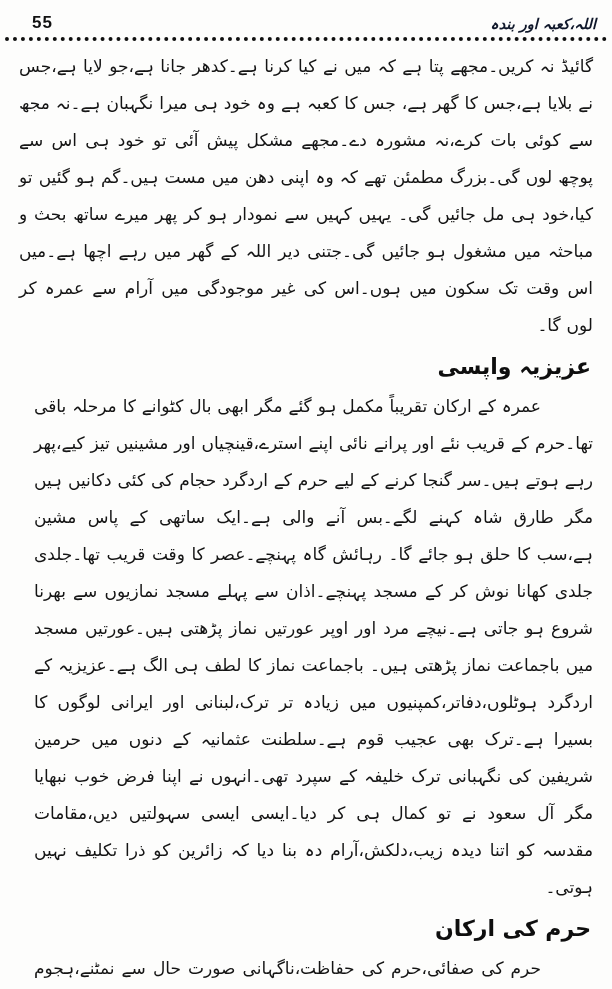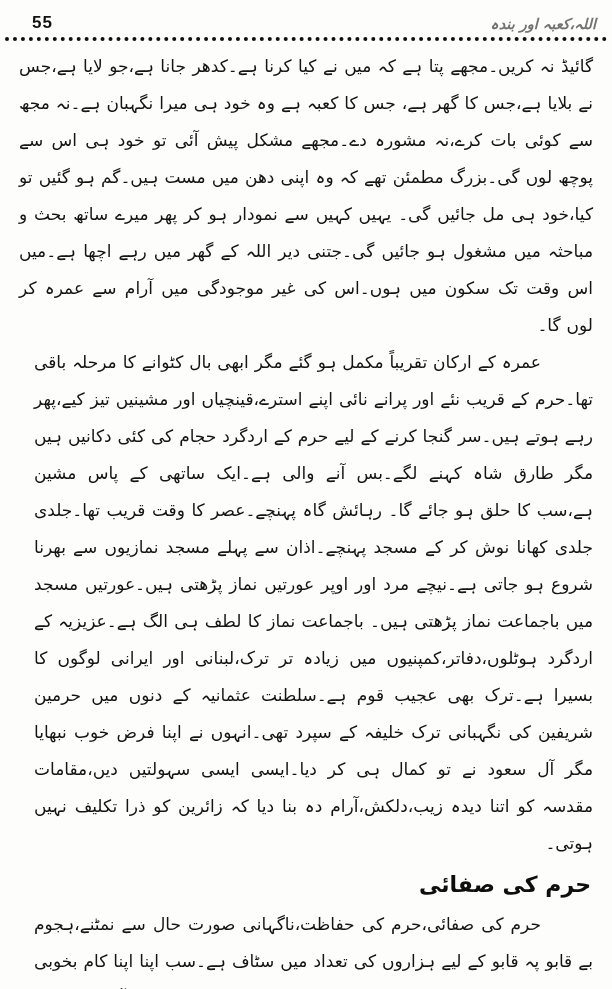--- a/index.html
+++ b/index.html
@@ -28,21 +28,21 @@
     font-weight: bold;
     font-size: 17px;
     letter-spacing: 1px;
     color: #111;
   }
   .book-title {
     direction: rtl;
     font-size: 14.5px;
     font-weight: bold;
     font-style: italic;
-    color: #737373;
+    color: #0f172a;
     padding-bottom: 1px;
   }
   .dotted-rule {
     height: 0;
     margin: 2px 5px 0 5px;
     border-top: 4px dotted #101010;
   }
   .body-text {
     direction: rtl;
     padding: 7px 19px 0 19px;
@@ -72,18 +72,19 @@
 
   <div class="page-header">
     <span class="page-number">55</span>
     <span class="book-title">اللہ،کعبہ اور بندہ</span>
   </div>
 
   <div class="dotted-rule"></div>
 
   <div class="body-text">
       <p class="text-paragraph">گائیڈ نہ کریں۔مجھے پتا ہے کہ میں نے کیا کرنا ہے۔کدھر جانا ہے،جو لایا ہے،جس نے بلایا ہے،جس کا گھر ہے، جس کا کعبہ ہے وہ خود ہی میرا نگہبان ہے۔نہ مجھ سے کوئی بات کرے،نہ مشورہ دے۔مجھے مشکل پیش آئی تو خود ہی اس سے پوچھ لوں گی۔بزرگ مطمئن تھے کہ وہ اپنی دھن میں مست ہیں۔گم ہو گئیں تو کیا،خود ہی مل جائیں گی۔ یہیں کہیں سے نمودار ہو کر پھر میرے ساتھ بحث و مباحثہ میں مشغول ہو جائیں گی۔جتنی دیر اللہ کے گھر میں رہے اچھا ہے۔میں اس وقت تک سکون میں ہوں۔اس کی غیر موجودگی میں آرام سے عمرہ کر لوں گا۔</p>
+      <div class="section-heading">عزیزیہ واپسی</div>
       <p class="text-paragraph indent-first">عمرہ کے ارکان تقریباً مکمل ہو گئے مگر ابھی بال کٹوانے کا مرحلہ باقی تھا۔حرم کے قریب نئے اور پرانے نائی اپنے استرے،قینچیاں اور مشینیں تیز کیے،پھر رہے ہوتے ہیں۔سر گنجا کرنے کے لیے حرم کے اردگرد حجام کی کئی دکانیں ہیں مگر طارق شاہ کہنے لگے۔بس آنے والی ہے۔ایک ساتھی کے پاس مشین ہے،سب کا حلق ہو جائے گا۔ رہائش گاہ پہنچے۔عصر کا وقت قریب تھا۔جلدی جلدی کھانا نوش کر کے مسجد پہنچے۔اذان سے پہلے مسجد نمازیوں سے بھرنا شروع ہو جاتی ہے۔نیچے مرد اور اوپر عورتیں نماز پڑھتی ہیں۔عورتیں مسجد میں باجماعت نماز پڑھتی ہیں۔ باجماعت نماز کا لطف ہی الگ ہے۔عزیزیہ کے اردگرد ہوٹلوں،دفاتر،کمپنیوں میں زیادہ تر ترک،لبنانی اور ایرانی لوگوں کا بسیرا ہے۔ترک بھی عجیب قوم ہے۔سلطنت عثمانیہ کے دنوں میں حرمین شریفین کی نگہبانی ترک خلیفہ کے سپرد تھی۔انہوں نے اپنا فرض خوب نبھایا مگر آل سعود نے تو کمال ہی کر دیا۔ایسی ایسی سہولتیں دیں،مقامات مقدسہ کو اتنا دیدہ زیب،دلکش،آرام دہ بنا دیا کہ زائرین کو ذرا تکلیف نہیں ہوتی۔</p>
-      <div class="section-heading">حرم کی صفائی</div>
+      <div class="section-heading">حرم کی ارکان</div>
       <p class="text-paragraph indent-first">حرم کی صفائی،حرم کی حفاظت،ناگہانی صورت حال سے نمٹنے،ہجوم بے قابو پہ قابو کے لیے ہزاروں کی تعداد میں سٹاف ہے۔سب اپنا اپنا کام بخوبی سرانجام دیتے ہیں۔حرم کی صفائی کا بھی ان کا اپنا انداز ہے۔آپ سعی کر رہے ہیں،نماز سے فارغ ہوئے ہیں یا آب زم زم پی رہے ہیں۔ایک طرف اچانک شور ہوتا ہے۔ہٹو،بچو کی طرح کی آوازیں سنائی دیتی ہیں۔مخصوص ایریا کو کور کر لیا جاتا ہے۔مشینوں،وائپروں سے صفائی شروع ہو جاتی ہے۔صفائی کرنے والے پہلے فرش پر بوتلوں سے وم وغیرہ ڈالتے ہیں،پھر سارے کے سارے بڑے بڑے وائپر لیے بڑے شوق اور جذبے سے آوازیں لگاتے،چلاتے اور وائپر چلاتے ایک طرف سے دوسری طرف جاتے ہیں۔وائپر لگانے کے بعد فرش کو صاف اور خشک کرنے والی مشینیں آ جاتی ہیں۔تھوڑی دیر میں اجلا اجلا فرش شیشے کی طرح صاف اور نمایاں ہو جاتا ہے۔ایک بھی داغ دھبا نظر نہیں آتا۔اگر اس صفائی والی جگہ میں آپ کی کوئی چیز</p>
     </div>
 
 </div>
 
 </body></html>

